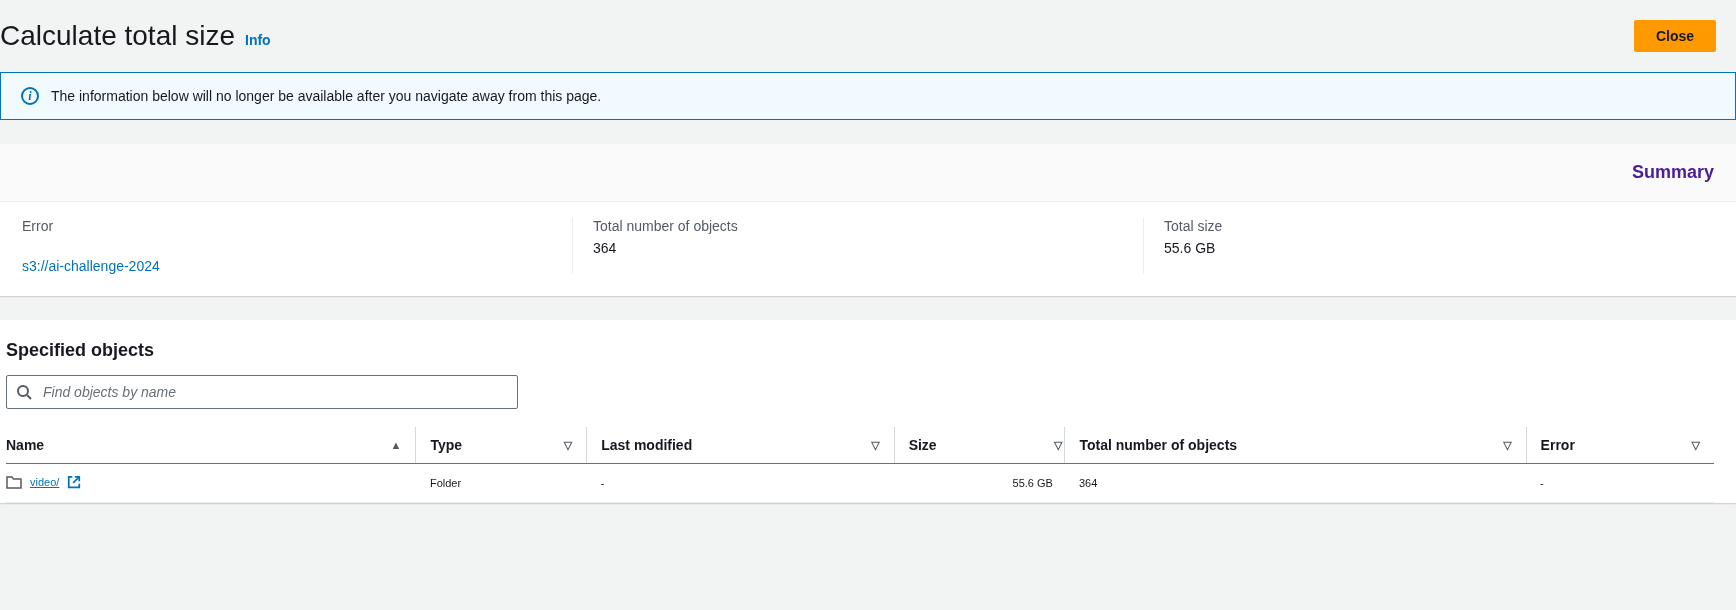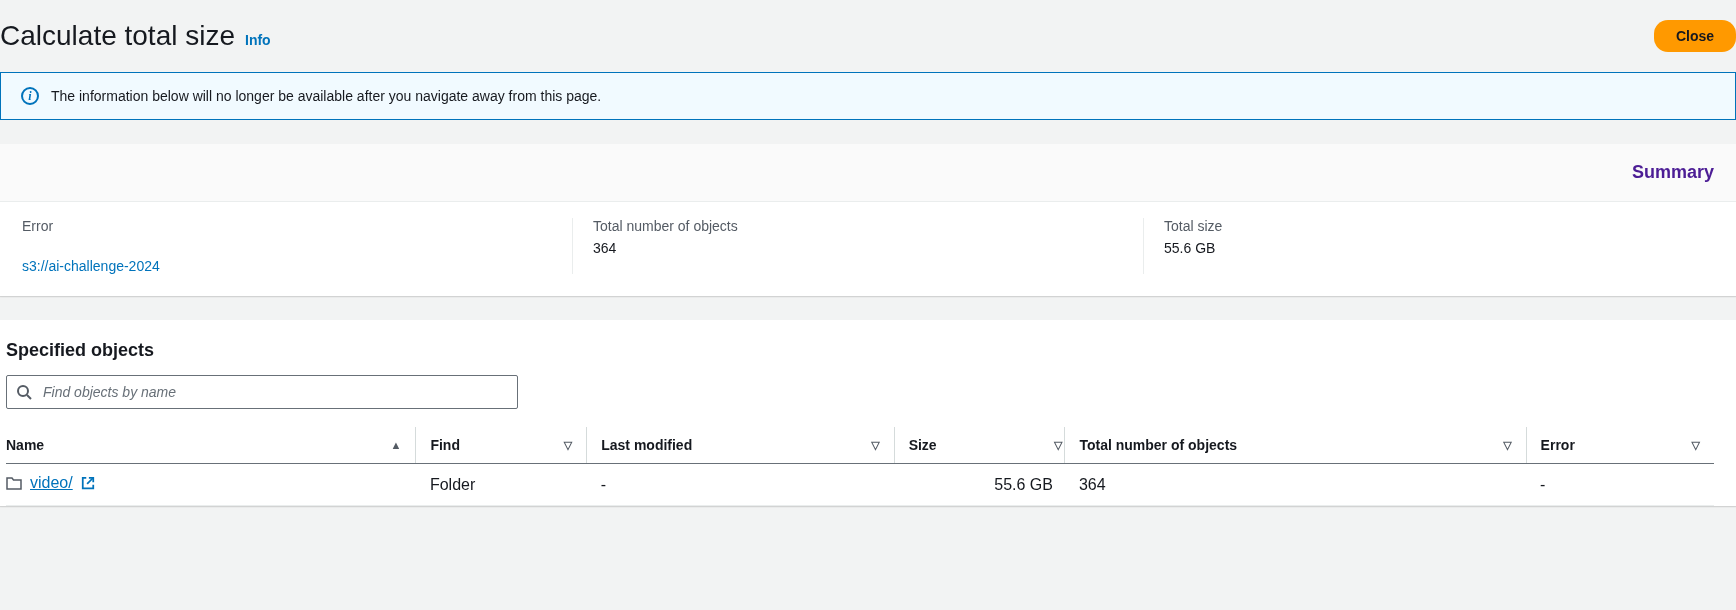--- a/index.html
+++ b/index.html
@@ -19,22 +19,22 @@
     .page-title { font-size: 28px; font-weight: 400; color: #16191f; }
     .info-link { color: #0073bb; font-size: 14px; font-weight: 700; cursor: pointer; }
     .close-btn {
       background: #ff9900;
       color: #16191f;
       border: none;
       padding: 8px 22px;
       font-size: 14px;
       font-weight: 700;
       cursor: pointer;
-      border-radius: 14px;
-      margin-right: 0;
+      border-radius: 2px;
+      margin-right: 20px;
     }
     .info-banner {
       background: #f1faff;
       border: 1px solid #0073bb;
       border-left: 1px solid #0073bb;
       border-right: 1px solid #0073bb;
       padding: 14px 20px;
       display: flex;
       align-items: center;
       gap: 12px;
@@ -119,21 +119,21 @@
       position: absolute;
       right: 14px;
       top: 50%;
       transform: translateY(-50%);
       font-size: 11px;
       color: #545b64;
     }
     .table th.sep { border-left: 1px solid #d5dbdb; padding-left: 14px; }
     .table td {
       padding: 10px 12px 10px 0;
-      font-size: 16px;
+      font-size: 11px;
       color: #16191f;
       border-bottom: 1px solid #eaeded;
     }
     .table td.sep { padding-left: 14px; }
     .name-cell { display: inline-flex; align-items: center; gap: 8px; }
     .folder-icon { width: 16px; height: 16px; color: #545b64; flex-shrink: 0; }
     .name-link { color: #0073bb; text-decoration: underline; cursor: pointer; }
     .external-icon { width: 14px; height: 14px; color: #0073bb; flex-shrink: 0; }
     .right { text-align: right; padding-right: 20px; }
     .table th.right .sort-icon { right: 2px; }
@@ -185,21 +185,21 @@
       <input class="search-input" type="text" placeholder="Find objects by name" style="">
     </div>
     <table class="table">
       <thead>
         <tr>
           <th style="width:24%">
             <span>Name</span>
             <span class="sort-icon">▲</span>
           </th>
           <th class="sep" style="width:10%">
-            <span>Find</span>
+            <span>Type</span>
             <span class="sort-icon">▽</span>
           </th>
           <th class="sep" style="width:18%">
             <span>Last modified</span>
             <span class="sort-icon">▽</span>
           </th>
           <th class="sep right" style="width:10%">
             <span>Size</span>
             <span class="sort-icon">▽</span>
           </th>

